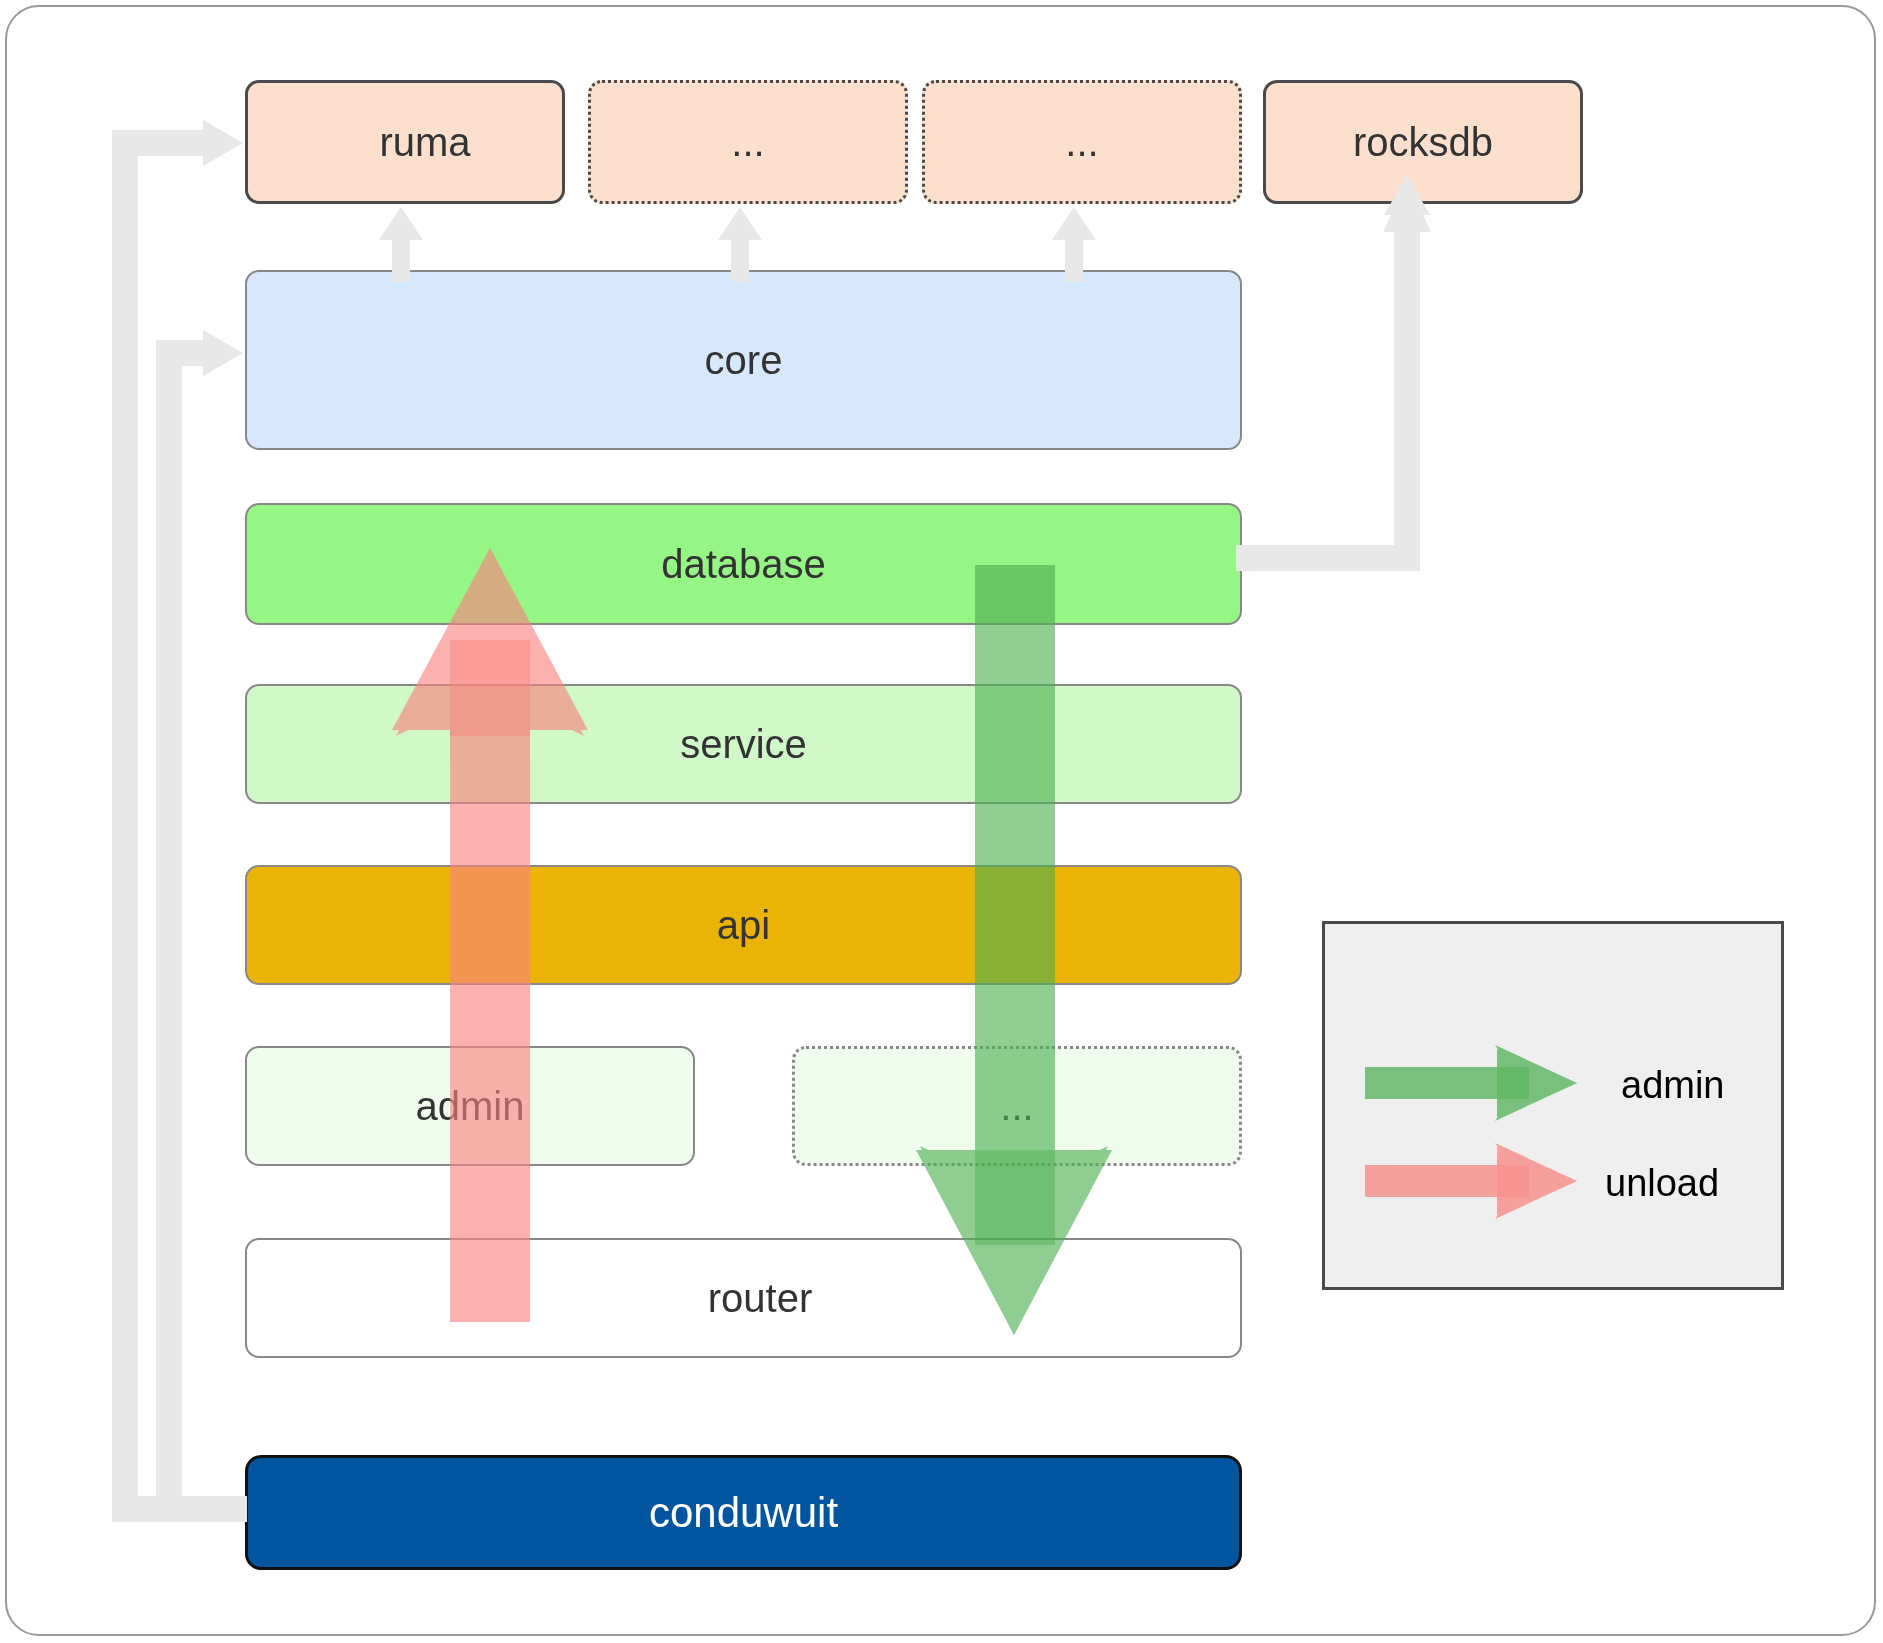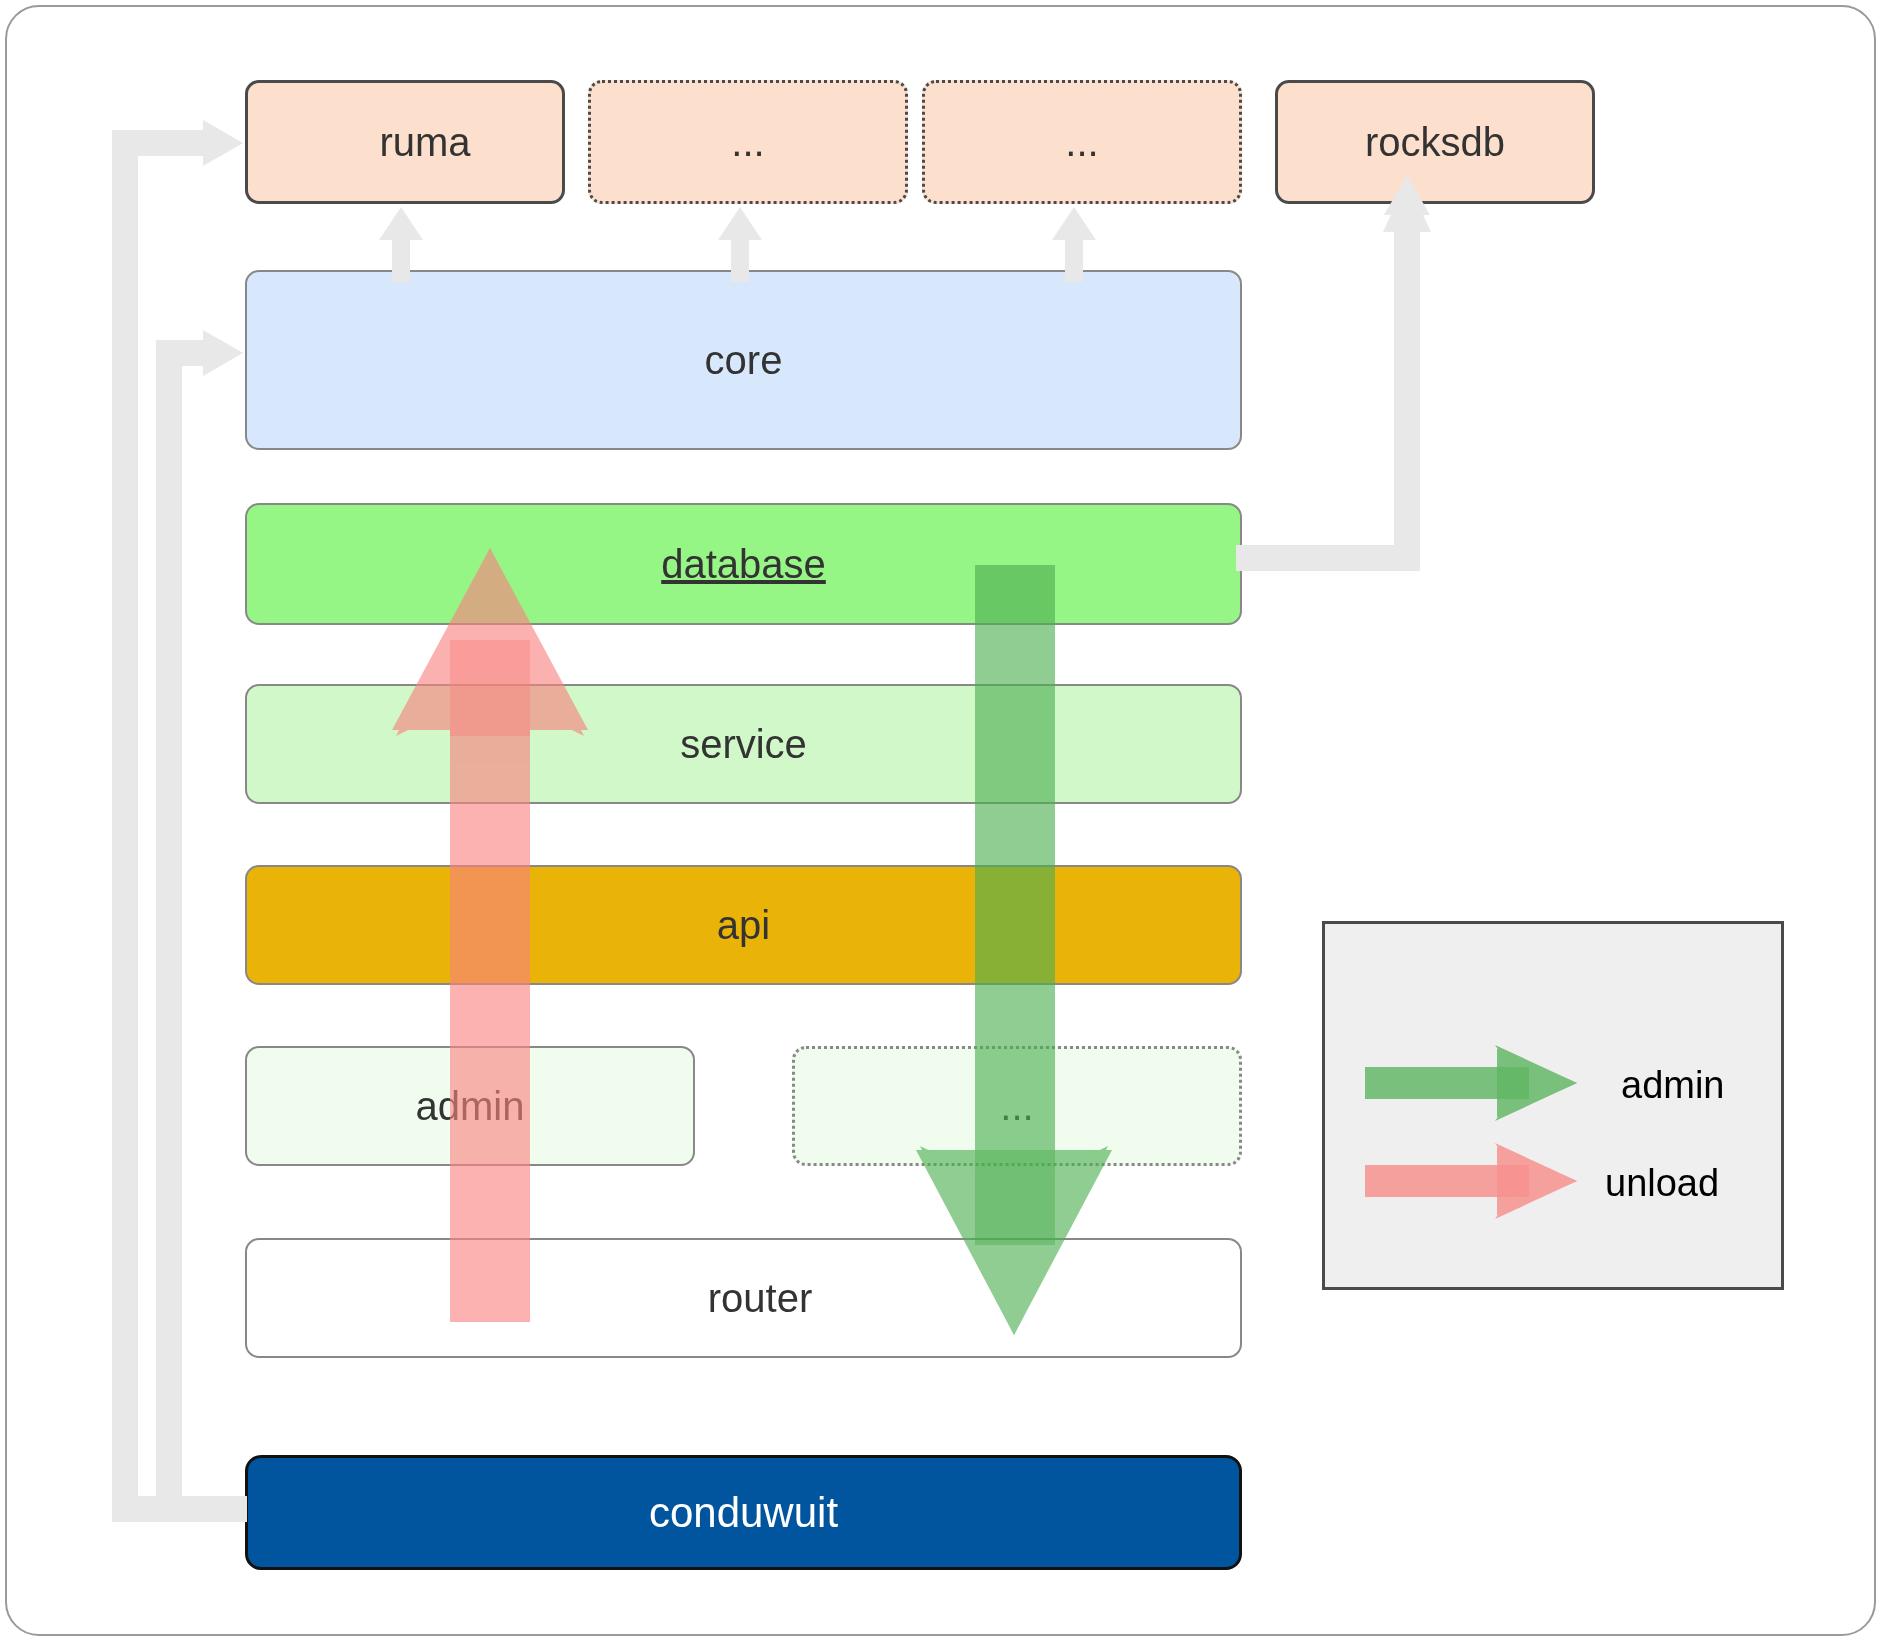--- a/index.html
+++ b/index.html
@@ -122,29 +122,29 @@
     </div>
 
     <div class="box dotted" style="left:588px; top:80px; width:320px; height:124px; background:#fce0cd;">
       <span class="box-label">...</span>
     </div>
 
     <div class="box dotted" style="left:922px; top:80px; width:320px; height:124px; background:#fce0cd;">
       <span class="box-label">...</span>
     </div>
 
-    <div class="box solid" style="left:1263px; top:80px; width:320px; height:124px; background:#fce0cd;margin-left:12px;">
+    <div class="box solid" style="left:1263px; top:80px; width:320px; height:124px; background:#fce0cd;">
       <span class="box-label">rocksdb</span>
     </div>
 
     <div class="box gray" style="left:245px; top:270px; width:997px; height:180px; background:#d7e8fc;">
       <span class="box-label">core</span>
     </div>
 
-    <div class="box gray" style="left:245px; top:503px; width:997px; height:122px; background:#95f585;text-decoration:underline;">
+    <div class="box gray" style="left:245px; top:503px; width:997px; height:122px; background:#95f585;">
       <span class="box-label">database</span>
     </div>
 
     <div class="box gray" style="left:245px; top:684px; width:997px; height:120px; background:#d0f8c8;">
       <span class="box-label">service</span>
     </div>
 
     <div class="box gray" style="left:245px; top:865px; width:997px; height:120px; background:#eab308;">
       <span class="box-label">api</span>
     </div>

